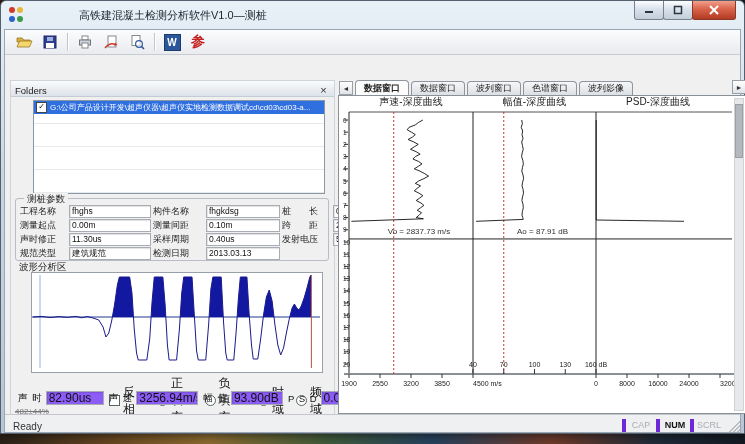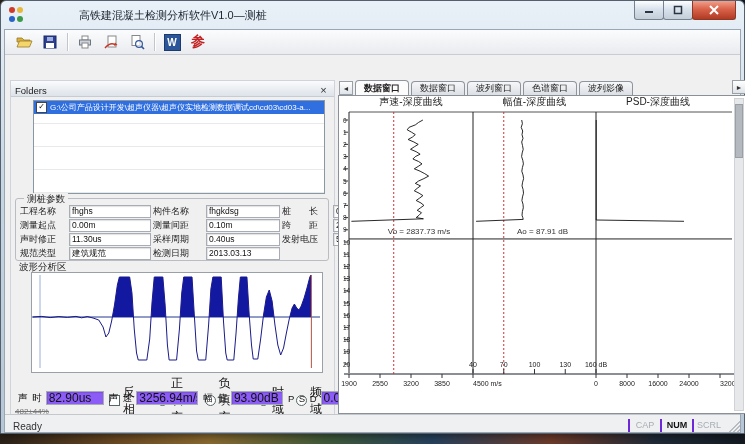--- a/index.html
+++ b/index.html
@@ -73,21 +73,21 @@
     background:linear-gradient(180deg,#f6f7f9,#dcdfe4);font-size:9px;color:#222;display:flex;align-items:center;}
   .tab.active{background:#fcfcfd;height:14px;font-weight:bold;}
   #chart-box{position:absolute;left:2px;top:15px;width:406px;height:317px;background:#fff;border:1px solid #8a9098;}
   #charts-svg{position:absolute;left:2px;top:0;}
   #chart-scrollbar{position:absolute;right:1px;top:2px;width:8px;bottom:2px;background:#e6e8ea;border:1px solid #d0d3d6;}
   #chart-scroll-thumb{position:absolute;left:0;top:5px;width:6px;height:52px;background:#b4b9bf;border:1px solid #9aa0a6;}
   
   #statusbar{position:absolute;left:0;right:0;bottom:0;height:17px;background:#eef0f2;border-top:1px solid #c4c8cc;
     display:flex;align-items:flex-end;font-size:10px;color:#333;}
   #status-ready{padding-left:8px;flex:1;}
-  .status-cell{width:30px;text-align:center;font-size:9px;color:#a9adb2;border-left:2px solid #6d28d9;height:13px;line-height:13px;}
+  .status-cell{width:30px;text-align:center;font-size:9px;color:#a9adb2;border-left:4px solid #6d28d9;height:13px;line-height:13px;}
   .status-cell.on{color:#111;font-weight:bold;}
   #grip{width:14px;height:14px;margin-left:2px;
     background:linear-gradient(135deg,transparent 60%,#b8bcc0 60%,#b8bcc0 66%,transparent 66%,transparent 74%,#b8bcc0 74%,#b8bcc0 80%,transparent 80%,transparent 88%,#b8bcc0 88%,#b8bcc0 94%,transparent 94%);}
   svg text{font-family:"Liberation Sans","DejaVu Sans",sans-serif;}
 </style>
 </head>
 <body>
 
 <div id="desktop"></div>
 

